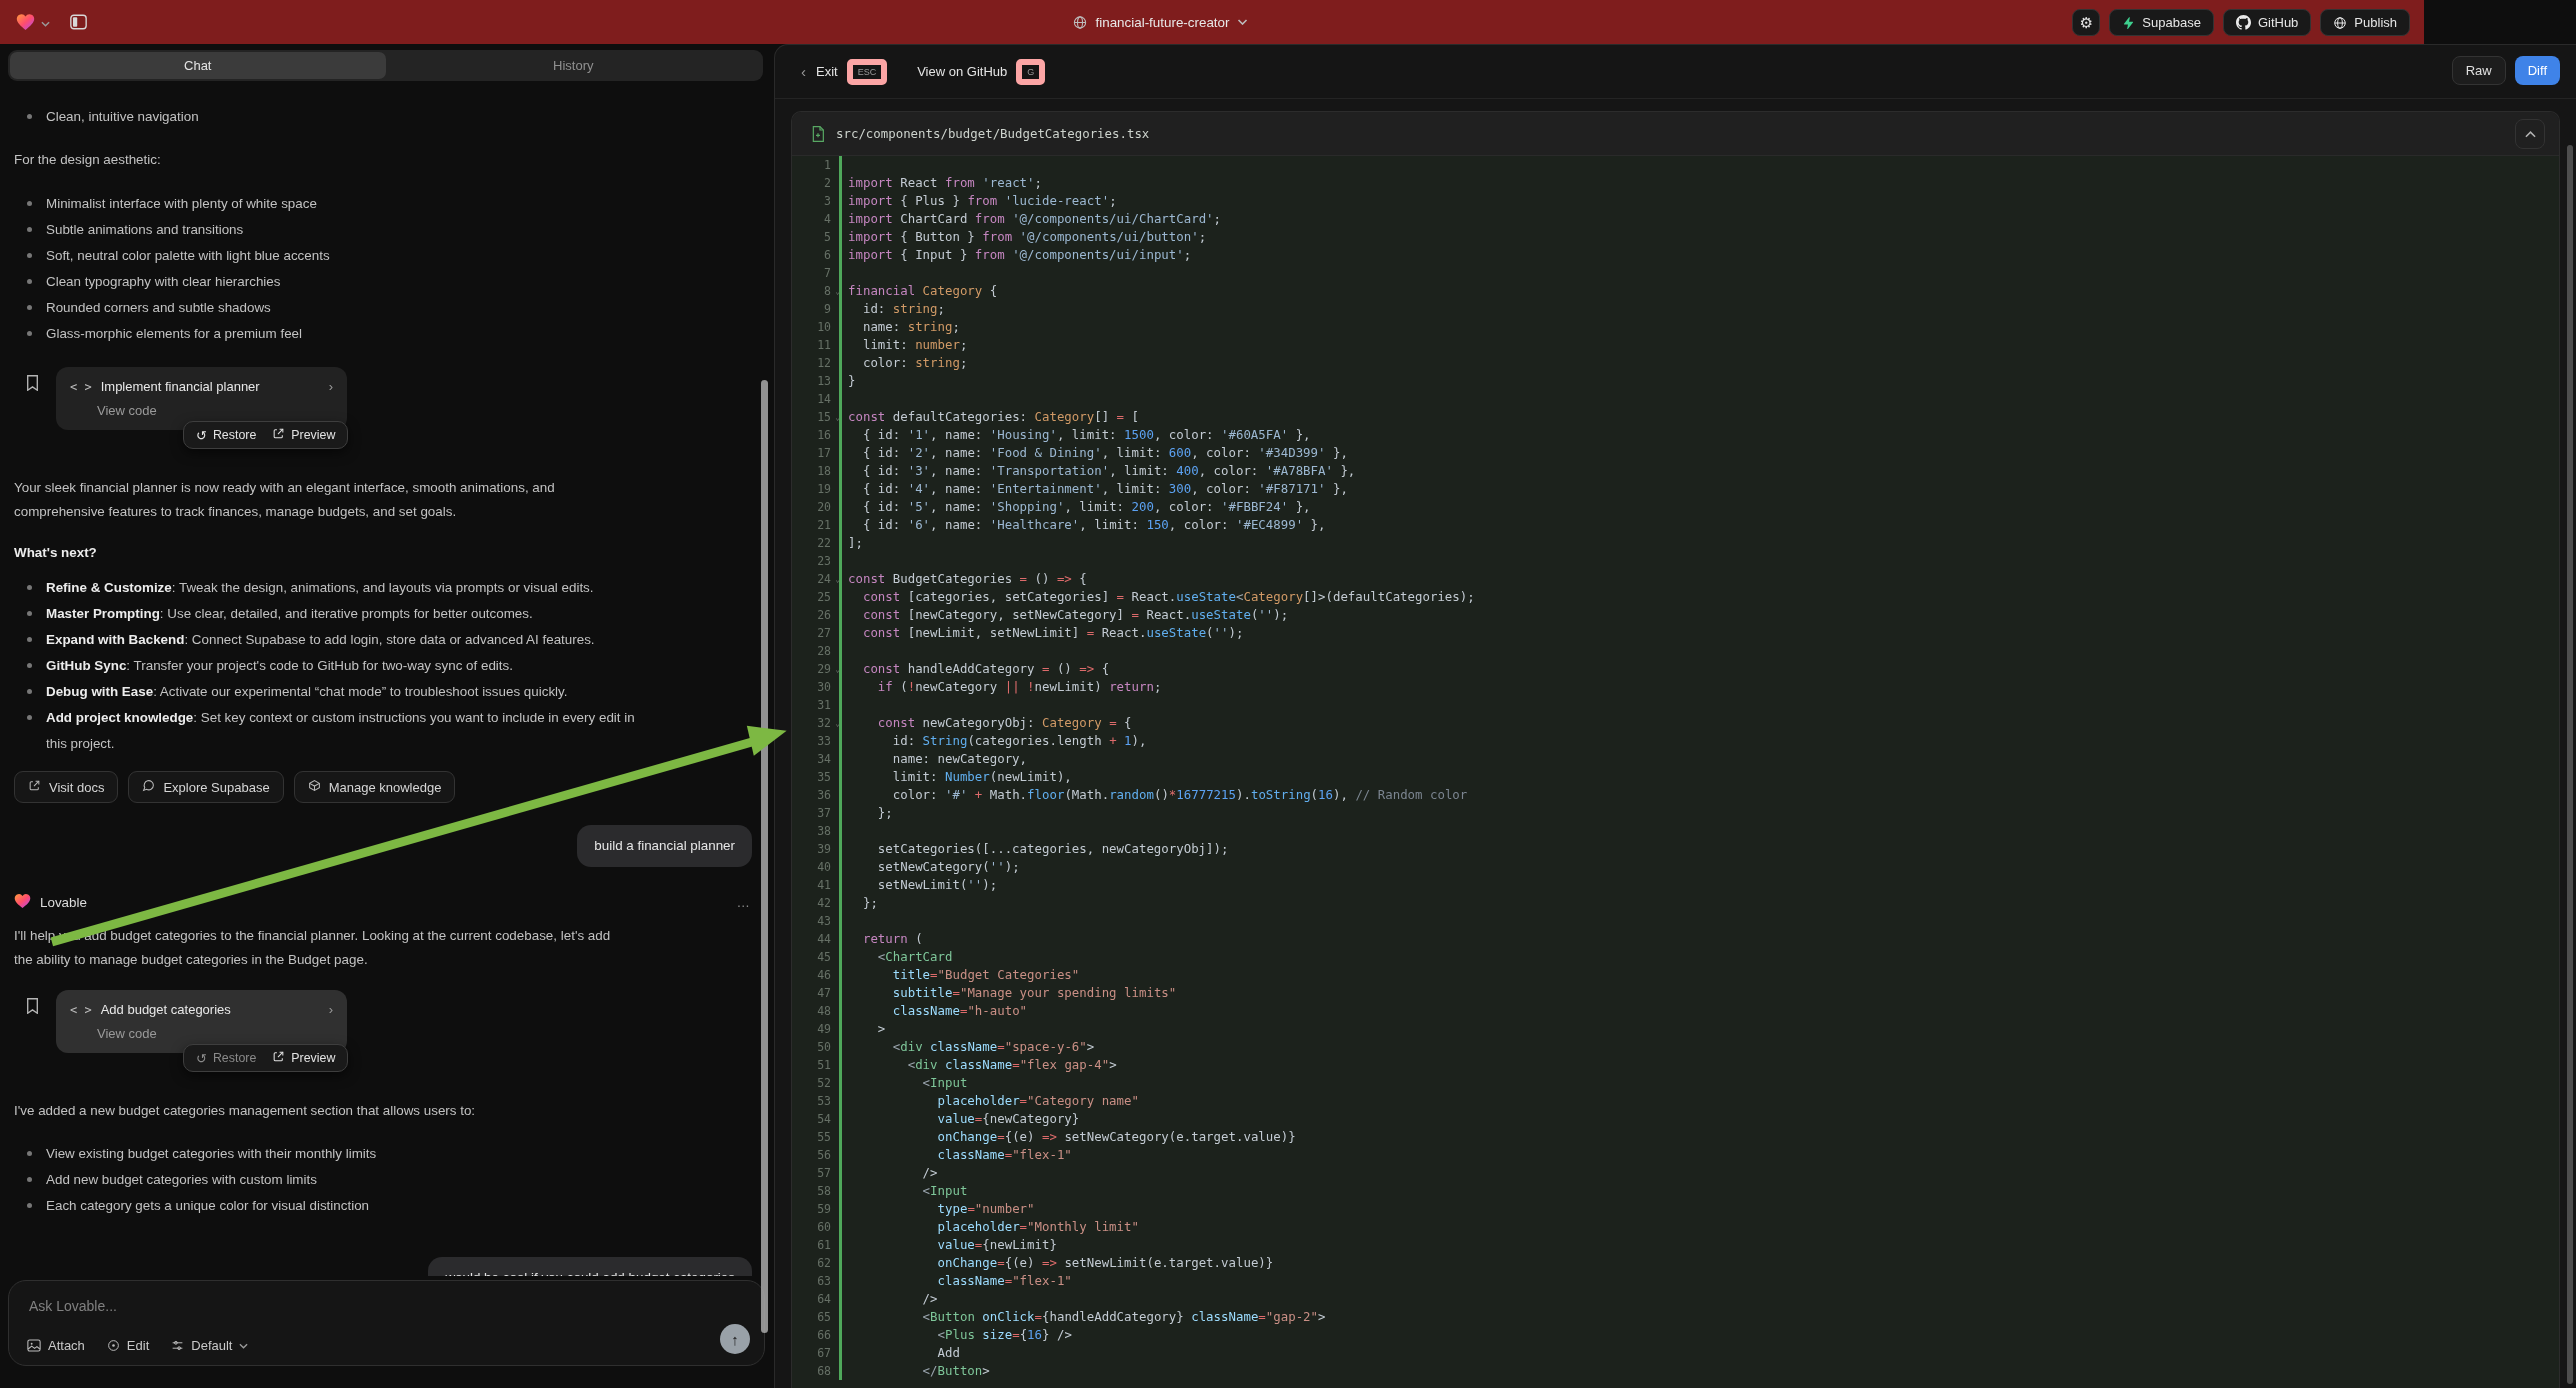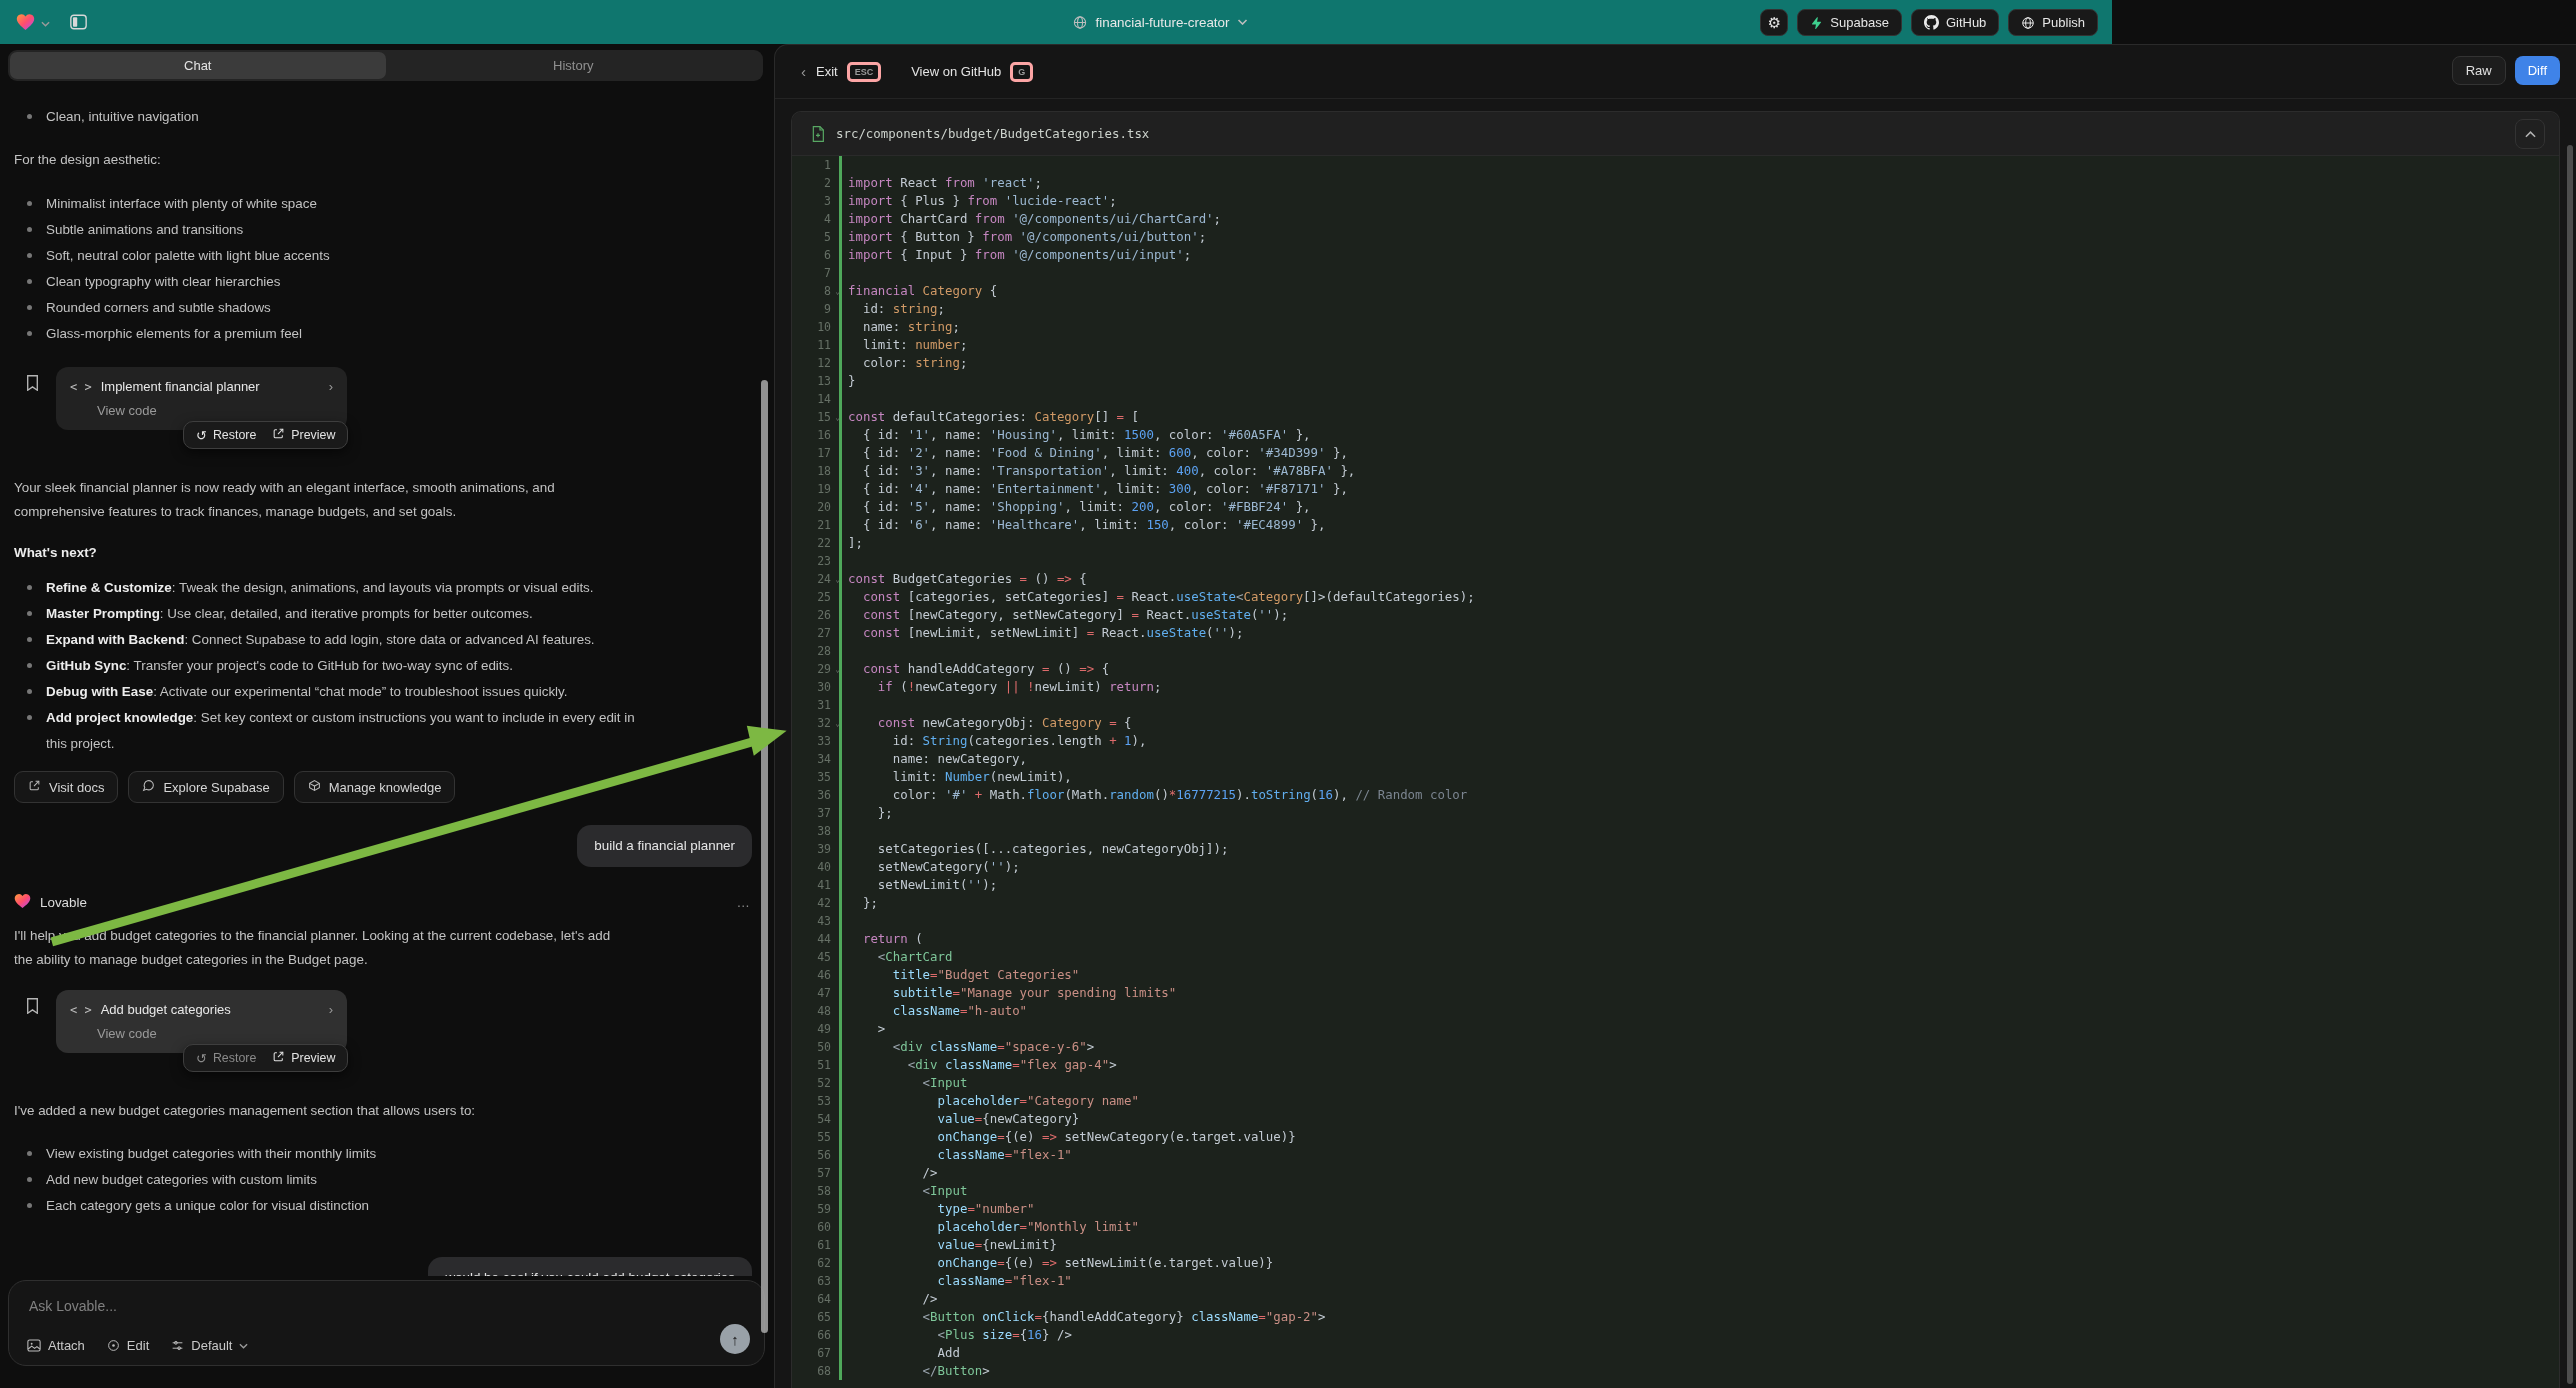--- a/index.html
+++ b/index.html
@@ -1,20 +1,20 @@
 <!DOCTYPE html>
 <html><head>
 <meta charset="utf-8">
 <style>
   * { margin:0; padding:0; box-sizing:border-box; }
   html,body { width:2576px; height:1388px; background:#0e0e0e; overflow:hidden;
     font-family:"Liberation Sans", sans-serif; }
 
   
-  #topbar { position:absolute; left:0; top:0; width:2112px; height:44px; background:#0f766e; }
+  #topbar { position:absolute; left:0; top:0; width:2424px; height:44px; background:#7f1d1d; }
   .tb-left { position:absolute; left:16px; top:0; height:44px; display:flex; align-items:center; gap:6px; }
   .heart { width:19px; height:18px; display:inline-block; }
   .chev { color:#9a9a9a; }
   .panel-btn { width:28px; height:28px; border-radius:7px; display:flex; align-items:center; justify-content:center; margin-left:8px; }
   .tb-center { position:absolute; left:1160px; top:0; height:44px; transform:translateX(-50%);
     display:flex; align-items:center; gap:8px; color:#e8e8e8; font-size:13.4px; }
   .tb-right { position:absolute; right:14px; top:9px; display:flex; gap:9px; align-items:center; }
   .tb-btn { height:27px; display:flex; align-items:center; gap:7px; padding:0 12px;
     background:#191919; border:1px solid #333; border-radius:8px; color:#e6e6e6; font-size:13px; }
   .tb-btn.icon-only { width:28px; padding:0; justify-content:center; }
@@ -79,22 +79,22 @@
     color:#1d1d1d; font-size:15px; font-weight:700; }
 
   #chat-thumb { position:absolute; left:761px; top:336px; width:7px; height:953px;
     background:#a9a9a9; border-radius:4px; opacity:.85; }
 
   
   #overlay { position:absolute; left:774px; top:44px; right:0; bottom:0; background:#151515;
     border-left:1px solid #2a2a2a; border-top:1px solid #2a2a2a; border-top-left-radius:14px; }
   #ov-head { position:absolute; left:0; top:0; right:0; height:54px; border-bottom:1px solid #242424;
     display:flex; align-items:center; padding-left:26px; color:#e4e4e4; font-size:13px; }
-  .key-badge { display:inline-block; border:3px solid #fca5a5; border-radius:5px; color:#9a9a9a;
-    font-size:9px; font-weight:700; padding:2px 5px; margin-left:9px; }
+  .key-badge { display:inline-block; border:6px solid #fca5a5; border-radius:5px; color:#9a9a9a;
+    font-size:9px; font-weight:400; padding:2px 5px; margin-left:9px; }
   .back-chev { color:#9a9a9a; margin-right:10px; font-size:15px; }
   .ov-gh { margin-left:30px; }
   #rawdiff { position:absolute; right:16px; top:11px; display:flex; gap:9px; }
   #raw-btn { height:29px; padding:0 13px; display:flex; align-items:center; background:#1d1d1d;
     border:1px solid #333; border-radius:8px; color:#e0e0e0; font-size:13px; }
   #diff-btn { height:29px; padding:0 13px; display:flex; align-items:center; border-radius:8px;
     color:#fff; font-size:13px; }
 
   #file-card { position:absolute; left:16px; top:66px; right:16px; bottom:0; background:#1a1a1a;
     border:1px solid #2c2c2c; border-bottom:none; border-radius:10px 10px 0 0; overflow:hidden; }

